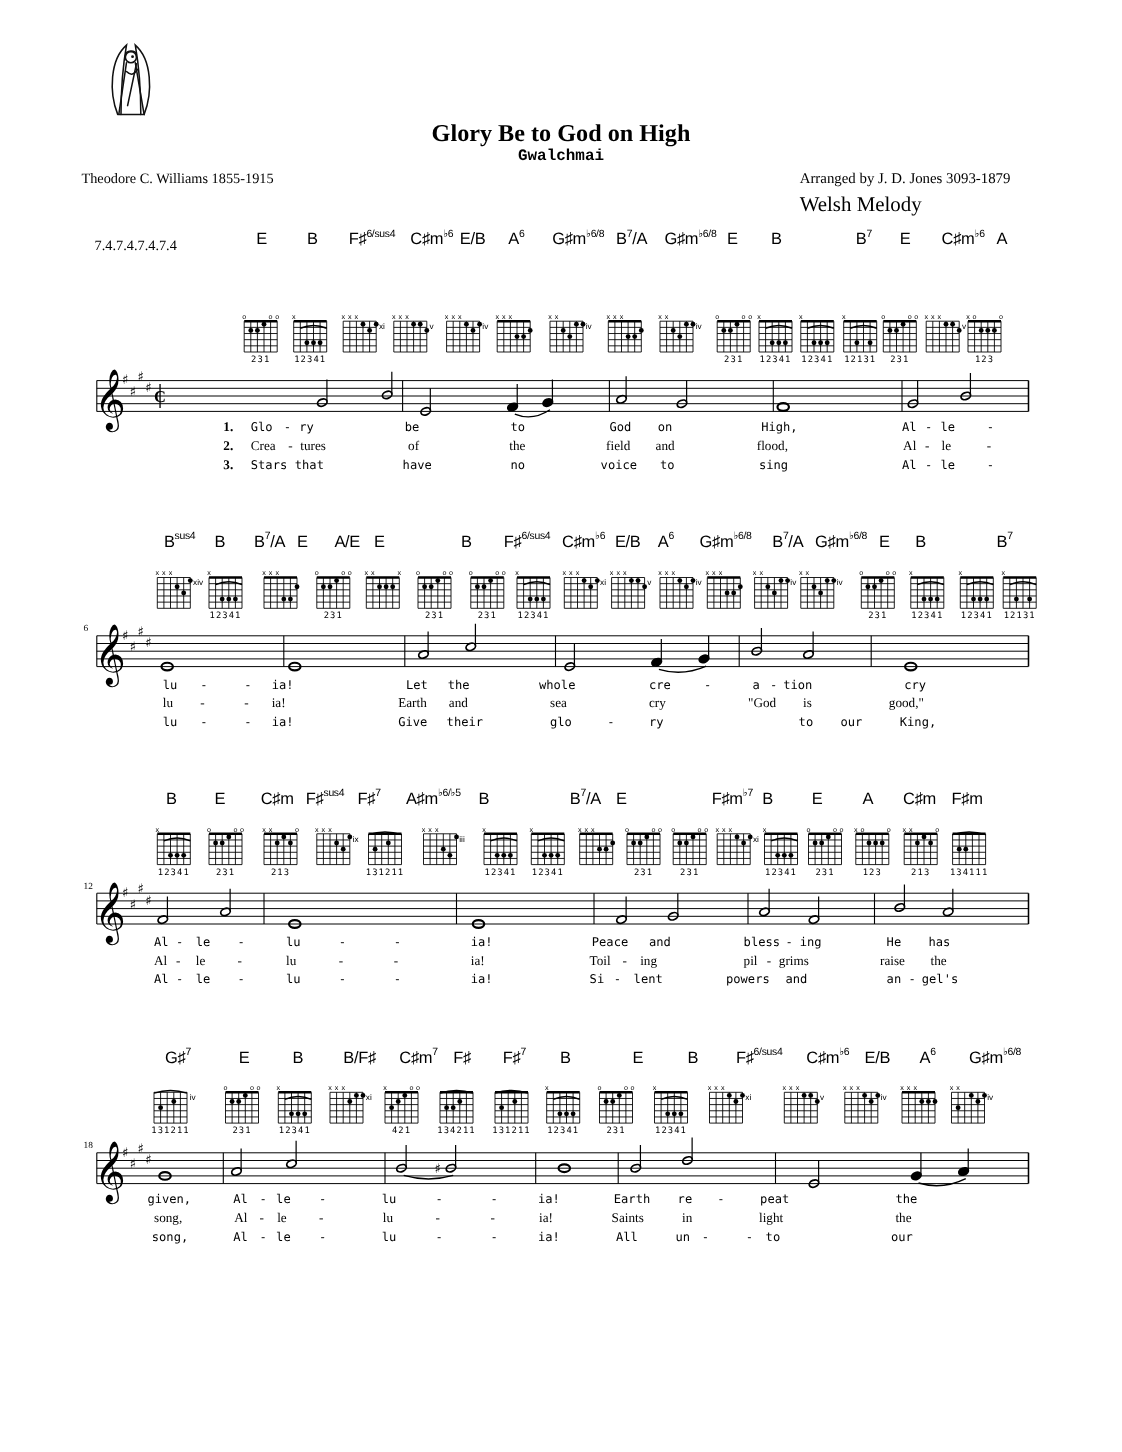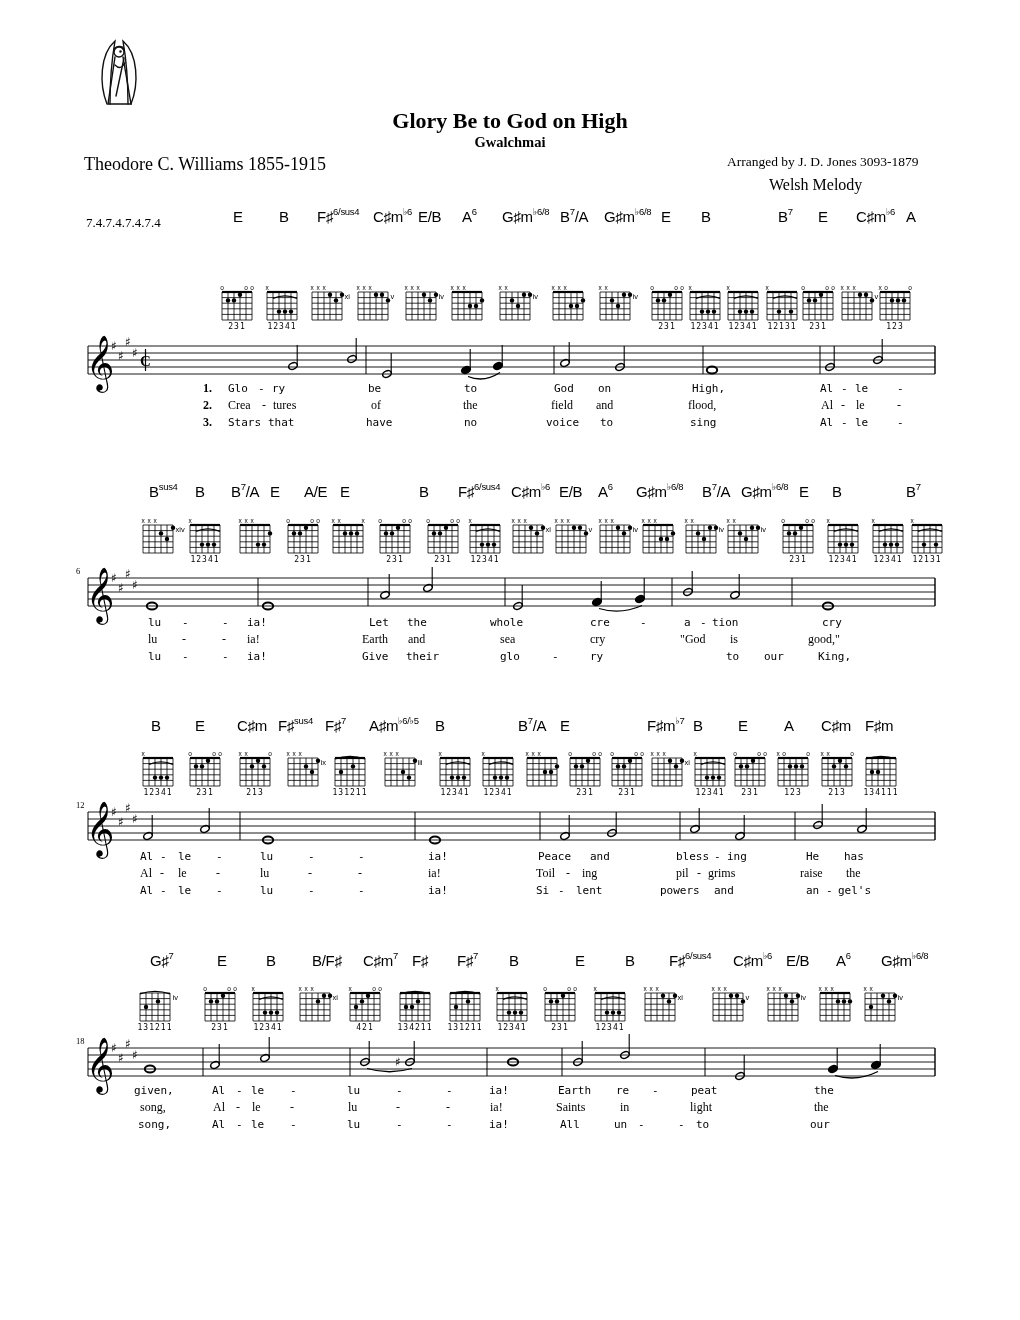--- a/index.html
+++ b/index.html
@@ -1,23 +1,23 @@
 <!DOCTYPE html>
 <html><head>
 <meta charset="utf-8">
 <style>
   html,body{margin:0;padding:0;background:#fff;}
   #page{position:relative;width:1020px;height:1320px;background:#ffffff;overflow:hidden;
         font-family:"Liberation Serif","DejaVu Serif",serif;color:#000;}
   .abs{position:absolute;}
   #title{left:0;right:0;top:108px;text-align:center;font-size:22px;font-weight:bold;}
-  #subtitle{left:0;right:0;top:134px;text-align:center;font-size:14.5px;font-weight:bold;}
-  #author{left:84px;top:154px;font-size:18px;}
+  #subtitle{left:0;right:0;top:134px;text-align:center;font-size:14.5px;font-weight:bold;font-family:Liberation Mono, monospace;}
+  #author{left:74px;top:154px;font-size:13px;}
   #arranger{left:727px;top:154px;font-size:13.5px;}
-  #melody{left:727px;top:176px;font-size:16px;margin-left:42px;}
+  #melody{left:727px;top:176px;font-size:19px;}
   #meter{left:86px;top:188px;font-size:13px;margin-top:27px;}
   #logo{left:88px;top:38px;}
   svg text{user-select:none;}
 </style>
 </head>
 <body>
 <div id="page">
 
 <svg id="logo" class="abs" width="58" height="70" viewBox="0 0 58 70" fill="none" stroke="#111" stroke-width="1.4" stroke-linecap="round">
   <path d="M 19 66 C 11 46, 12 16, 27 3 C 24 20, 22 42, 22 66"></path>

